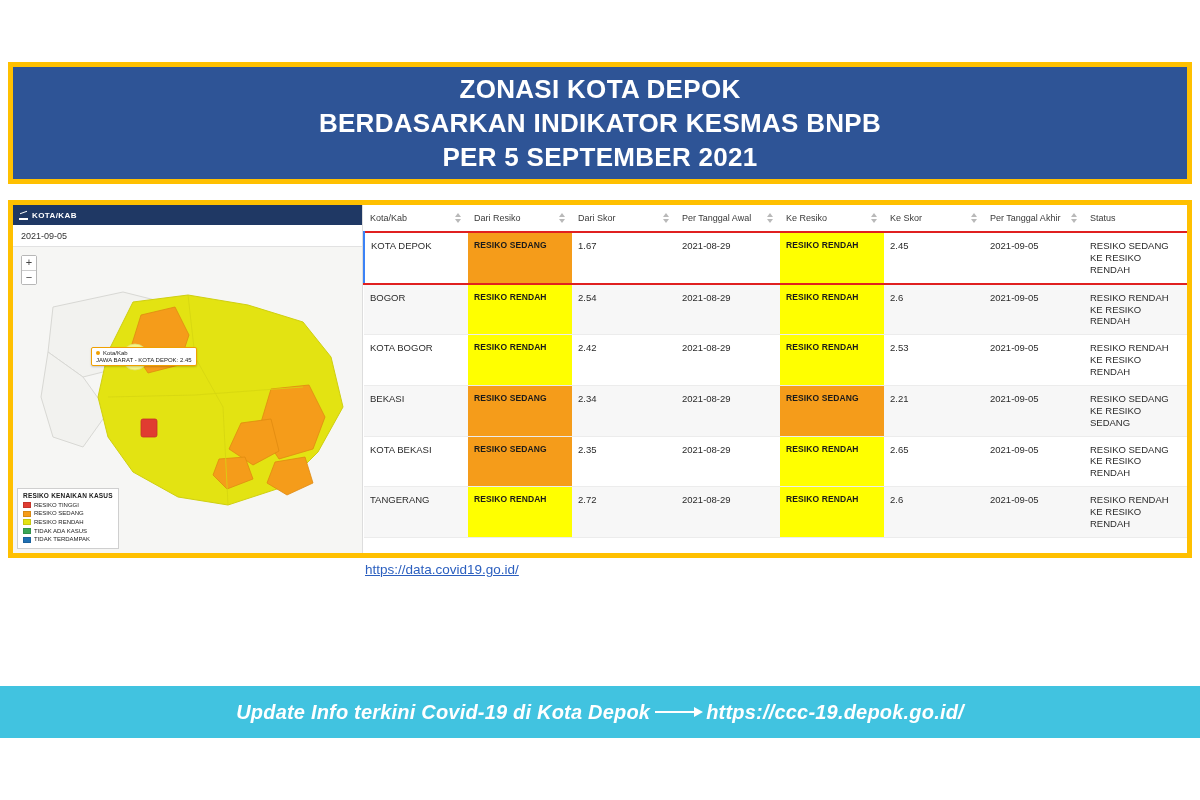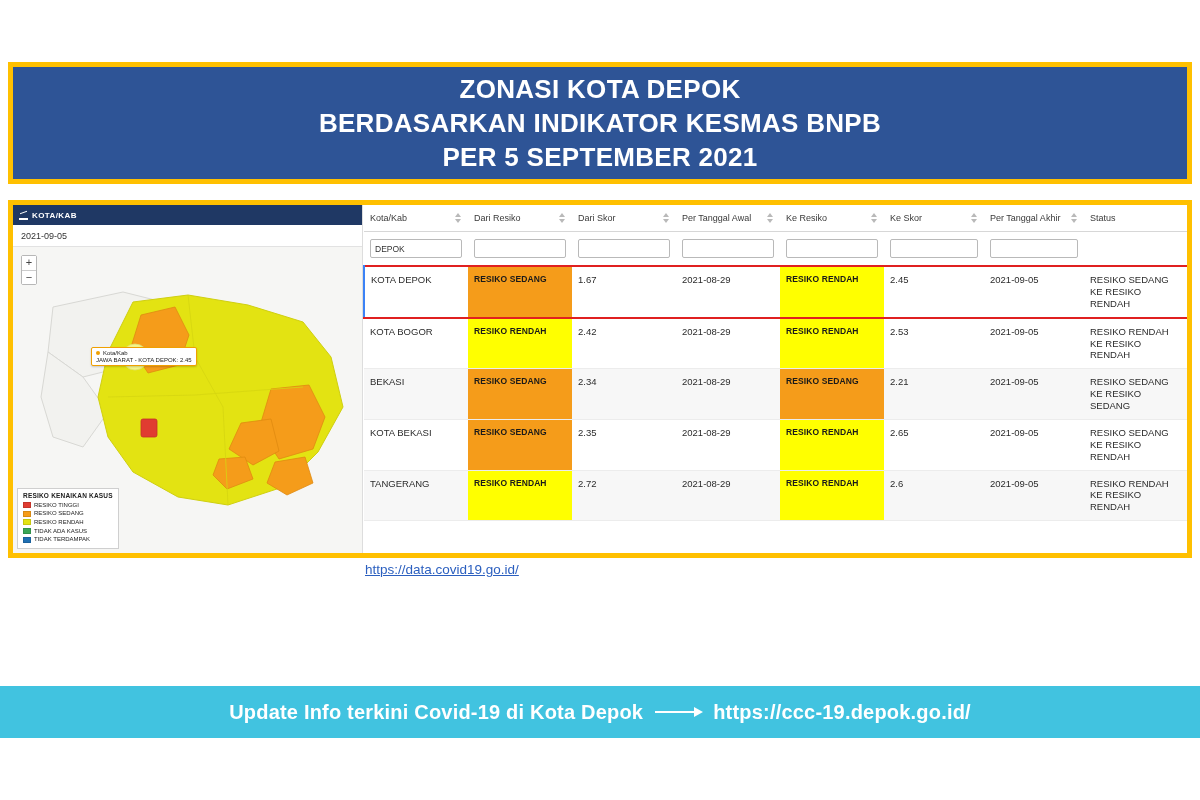--- a/index.html
+++ b/index.html
@@ -283,26 +283,27 @@
     position: absolute;
     left: 0; bottom: 62px;
     width: 1200px; height: 52px;
     background: #41c3e0;
     display: flex;
     align-items: center;
     justify-content: center;
   }
   .footer-text {
     color: #ffffff;
+    font-style: italic;
     font-weight: bold;
     font-size: 20px;
     letter-spacing: 0.2px;
     display: flex;
     align-items: center;
-    gap: 10px;
+    gap: 3px;
   }
   .arrow-glyph {
     display: inline-block;
     width: 46px;
     height: 2px;
     background: #ffffff;
     position: relative;
     margin: 0 2px;
   }
   .arrow-glyph::after {
@@ -458,58 +459,44 @@
               <span>Per Tanggal Akhir</span>
               <span class="sort-arrows">
                   <i class="up"></i>
                   <i class="down"></i>
                 </span>
             </th>
             <th>
               <span>Status</span>
             </th>
           </tr>
-          <tr class="filter-row">
-            <td>
-              <input class="filter-input" value="DEPOK" style="">
-            </td>
-            <td>
-              <input class="filter-input" value="" style="">
-            </td>
-            <td>
-              <input class="filter-input" value="" style="">
-            </td>
-            <td>
-              <input class="filter-input" value="" style="">
-            </td>
-            <td>
-              <input class="filter-input" value="" style="">
-            </td>
-            <td>
-              <input class="filter-input" value="" style="">
-            </td>
-            <td>
-              <input class="filter-input" value="" style="">
-            </td>
-            <td></td>
-          </tr>
         </thead>
         <tbody>
 
           <tr class="data-row odd highlight-row">
             <td>KOTA DEPOK</td>
             <td class="risk sedang">RESIKO SEDANG</td>
             <td>1.67</td>
             <td>2021-08-29</td>
             <td class="risk rendah">RESIKO RENDAH</td>
             <td>2.45</td>
             <td>2021-09-05</td>
             <td>RESIKO SEDANG KE RESIKO RENDAH</td>
           </tr>
 
+          <tr class="data-row even">
+            <td>BOGOR</td>
+            <td class="risk rendah">RESIKO RENDAH</td>
+            <td>2.54</td>
+            <td>2021-08-29</td>
+            <td class="risk rendah">RESIKO RENDAH</td>
+            <td>2.6</td>
+            <td>2021-09-05</td>
+            <td>RESIKO RENDAH KE RESIKO RENDAH</td>
+          </tr>
 
           <tr class="data-row odd">
             <td>KOTA BOGOR</td>
             <td class="risk rendah">RESIKO RENDAH</td>
             <td>2.42</td>
             <td>2021-08-29</td>
             <td class="risk rendah">RESIKO RENDAH</td>
             <td>2.53</td>
             <td>2021-09-05</td>
             <td>RESIKO RENDAH KE RESIKO RENDAH</td>

